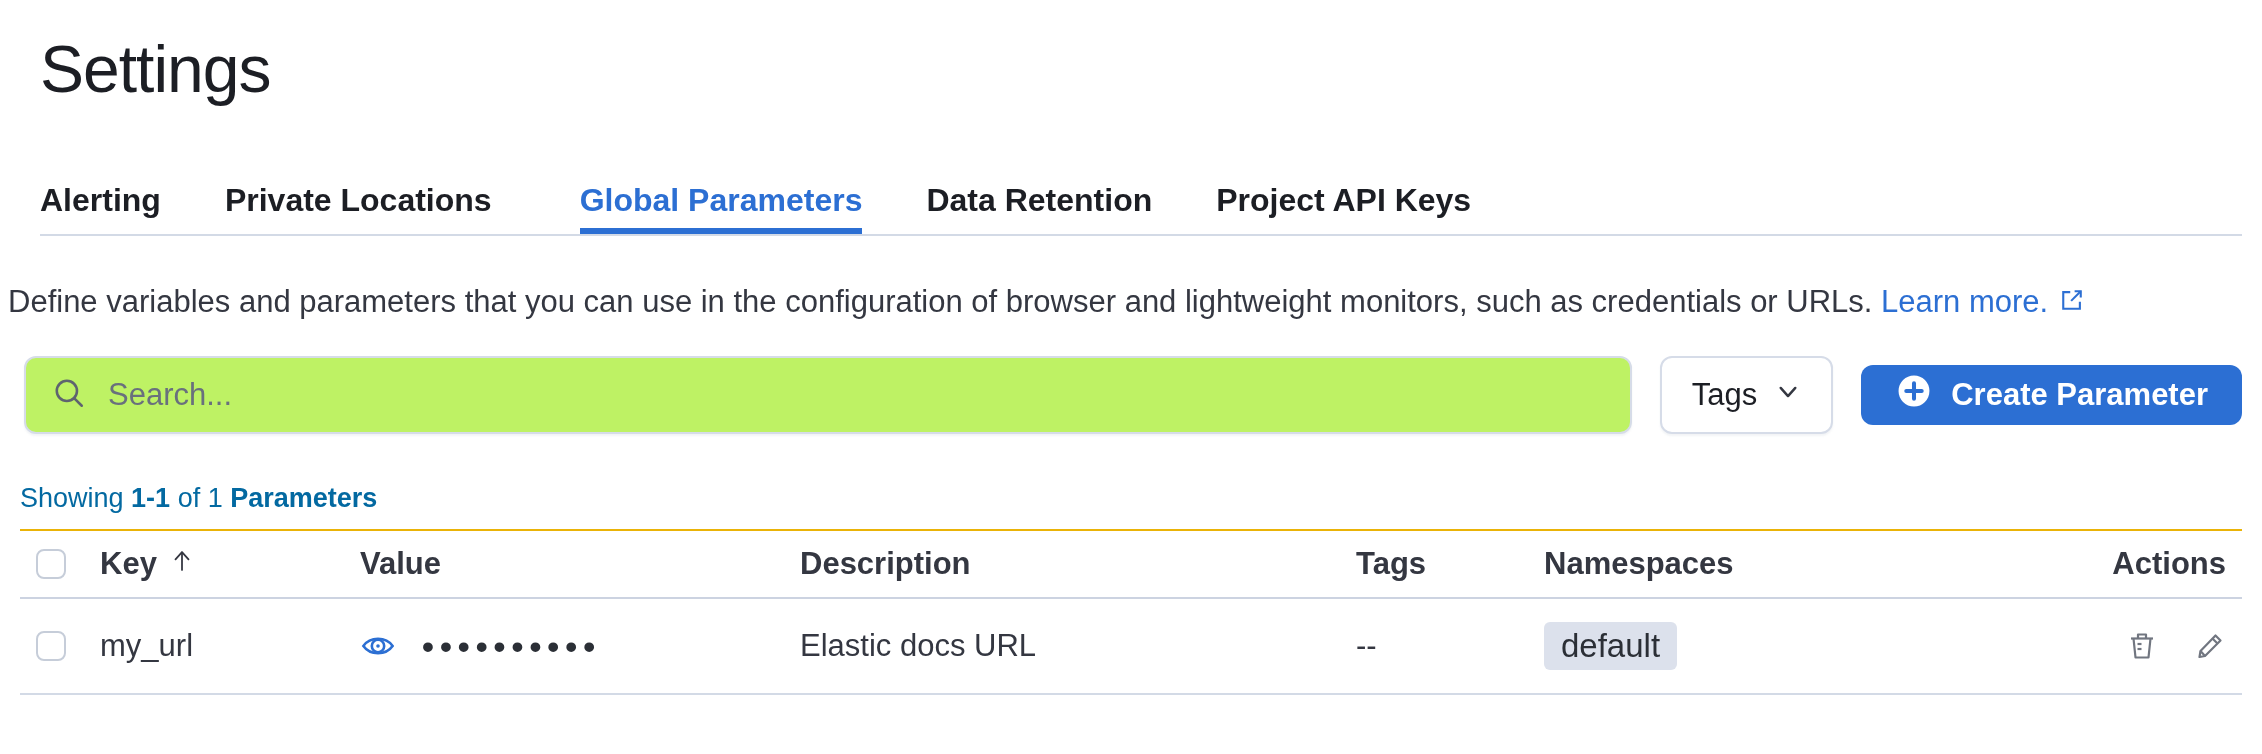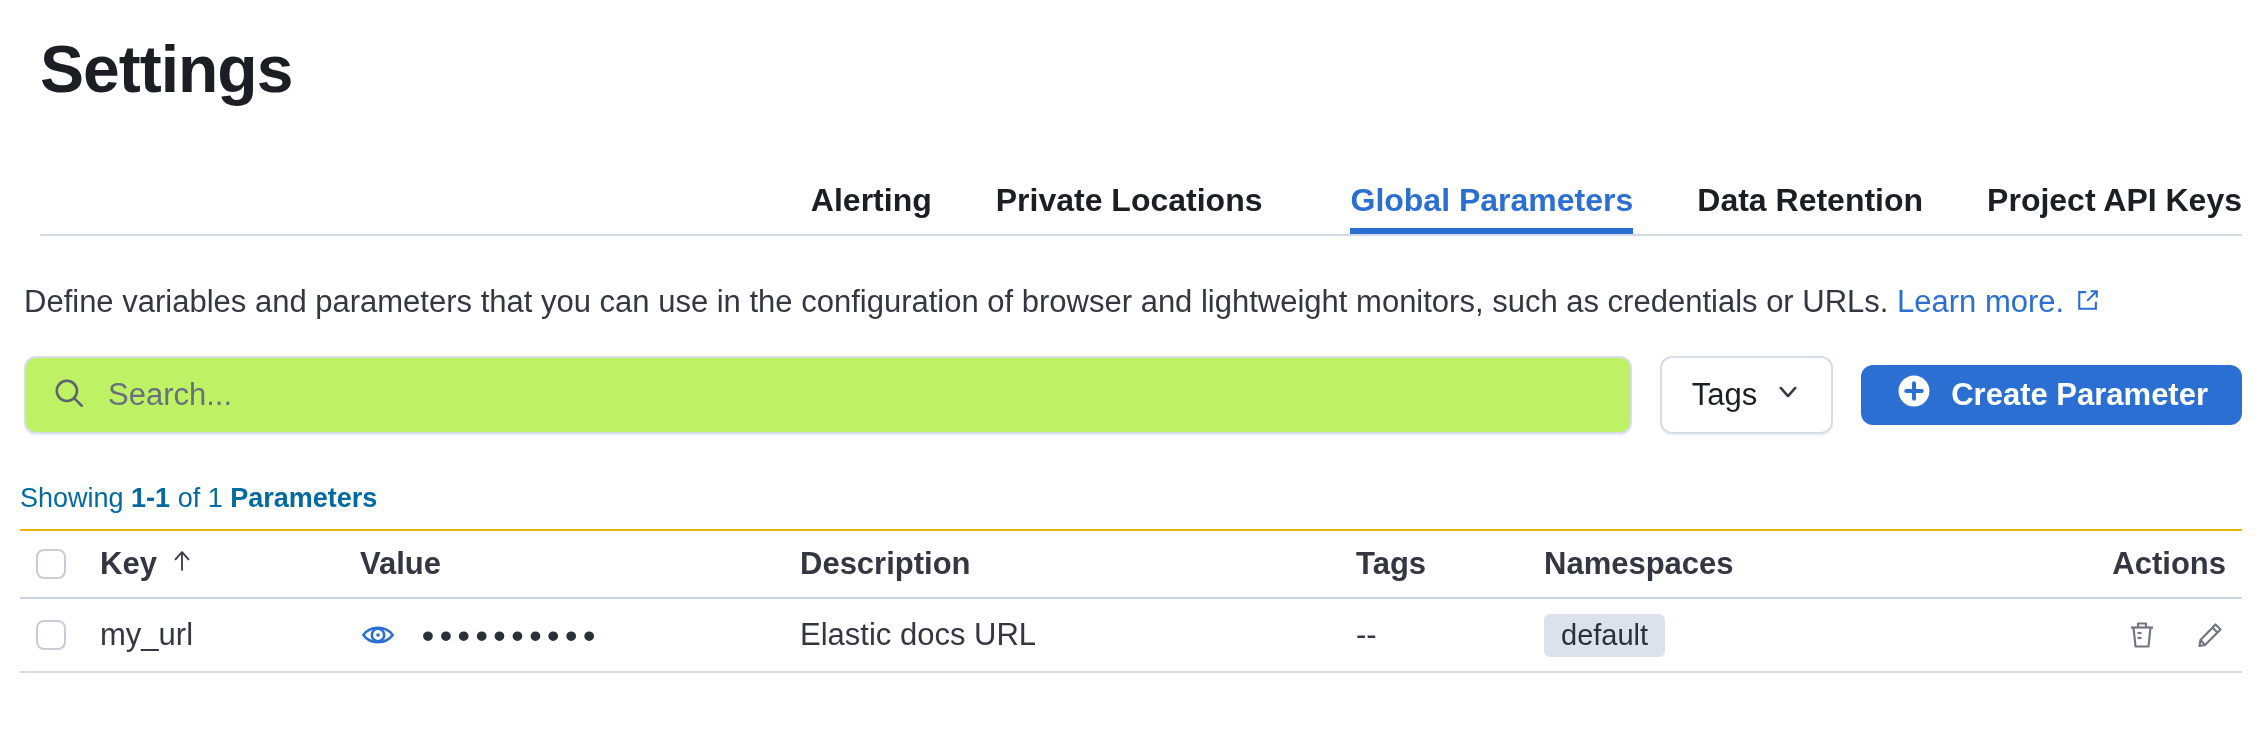--- a/index.html
+++ b/index.html
@@ -3,38 +3,37 @@
 <meta charset="utf-8">
 <style>
   * { box-sizing: border-box; margin: 0; padding: 0; }
   html, body { width: 2262px; height: 754px; background: #ffffff; overflow: hidden; }
   body { font-family: "Liberation Sans", sans-serif; color: #343741; }
 
   .page { width: 2262px; height: 754px; position: relative; }
 
   h1.title {
     margin: 36px 0 0 40px;
-    font-size: 66px; line-height: 1; font-weight: 700;
+    font-size: 66px; line-height: 1; font-weight: 400;
     color: #1c1e24; letter-spacing: -1px;
   }
 
   .tabs {
     display: flex; gap: 64px;
     margin: 80px 20px 0 40px;
     border-bottom: 2px solid #d3dae6;
-    justify-content: flex-end;
   }
   .tab {
     font-size: 32px; line-height: 36px; font-weight: 700;
     color: #1c1e24; padding-bottom: 16px; cursor: pointer; white-space: nowrap;
   }
   .tab.active { color: #2c6fd3; box-shadow: inset 0 -6px 0 #2c6fd3; margin-left: 24px; }
 
   .desc {
-    margin: 42px 20px 0 24px;
+    margin: 42px 20px 0 8px;
     font-size: 31px; line-height: 48px; color: #343741;
     max-width: 2165px;
   }
   .learn-more { color: #2c6fd3; text-decoration: none; cursor: pointer; white-space: nowrap; }
   .ext-icon { display: inline-block; vertical-align: -2px; margin-left: 10px; }
 
   .controls {
     display: flex; align-items: center; gap: 28px;
     margin: 28px 20px 0 24px;
   }
@@ -66,39 +65,39 @@
   .summary { margin: 50px 20px 0 20px; font-size: 27px; line-height: 28px; color: #0369a1; }
   .summary b { font-weight: 700; }
 
   .table { margin: 17px 20px 0 20px; border-top: 2px solid #eab308; }
   .row {
     display: grid;
     grid-template-columns: 80px 260px 440px 556px 188px 460px 1fr;
     align-items: center;
   }
   .thead { height: 68px; border-bottom: 2px solid #ccd3e1; }
-  .trow  { height: 74px; border-bottom: 2px solid #d3dae6; }
+  .trow  { height: 96px; border-bottom: 2px solid #d3dae6; }
   .th { font-size: 29px; font-weight: 700; color: #1c1e24; }
   .cell { font-size: 31px; color: #343741; display: flex; align-items: center; }
   .c-check { padding-left: 16px; }
   .c-key { gap: 12px; }
   .c-actions { justify-content: flex-end; padding-right: 16px; gap: 36px; }
 
   .checkbox {
     width: 30px; height: 30px; background: #fff;
     border: 2px solid #c6cdd9; border-radius: 8px; cursor: pointer; display: inline-block;
   }
   .sort-arrow { display: inline-block; }
 
   .dots { margin-left: 26px; font-size: 34px; font-weight: 700; letter-spacing: 6px; color: #2b2f36; }
   .eye-btn { display: inline-flex; align-items: center; cursor: pointer; }
 
   .badge {
     display: inline-block; background: #dce1ec; border-radius: 6px;
-    padding: 5px 17px; font-size: 29px; color: #2b2f36;
+    padding: 5px 17px; font-size: 33px; color: #2b2f36;
   }
   .action-btn { display: inline-flex; cursor: pointer; }
 </style>
 </head>
 <body>
 
 <div class="page">
 
   <h1 class="title">Settings</h1>
 

